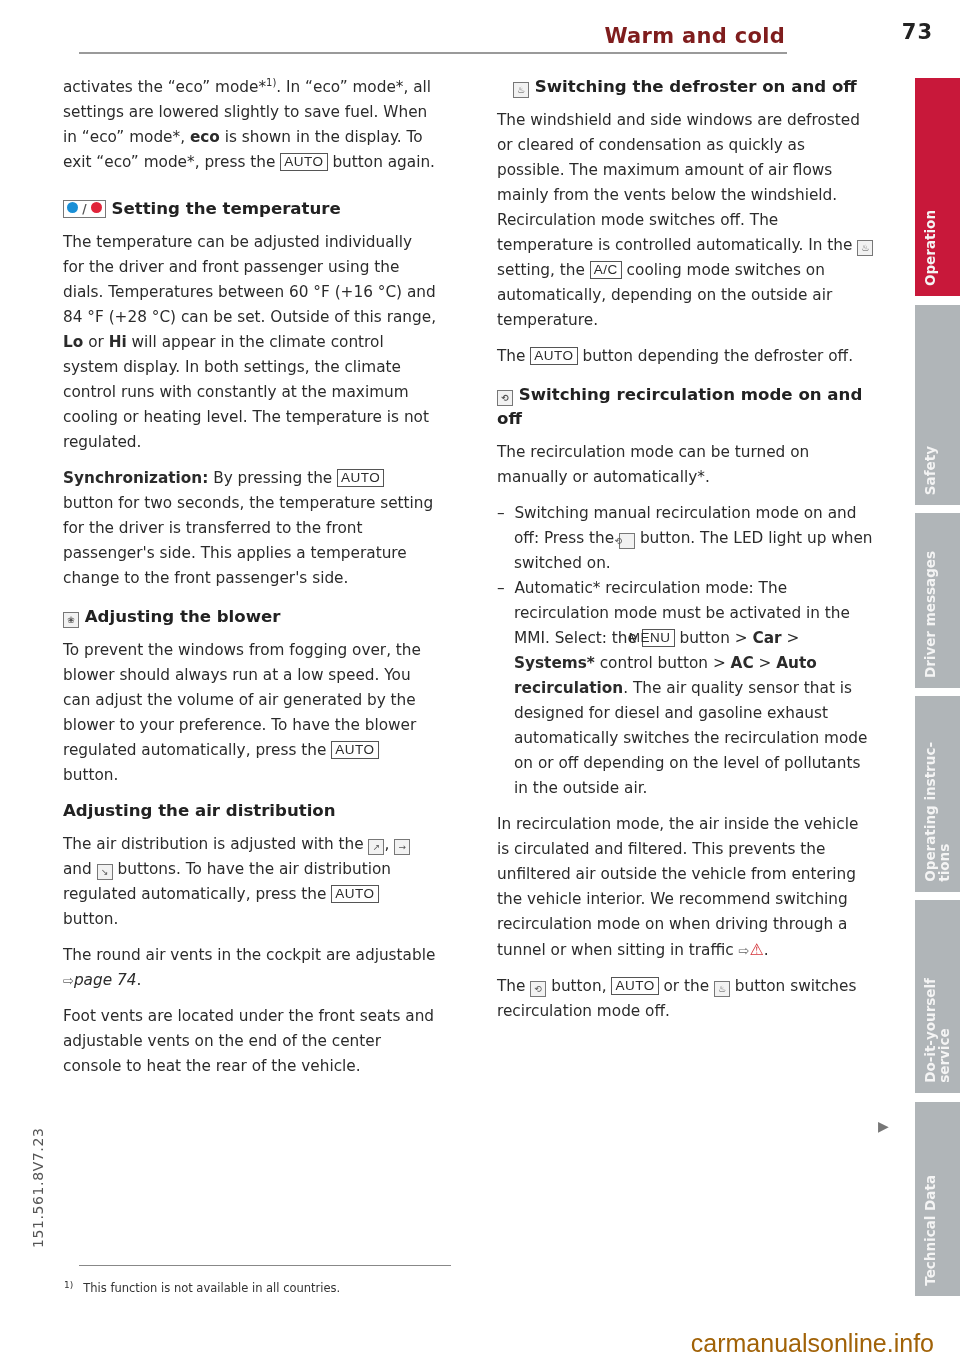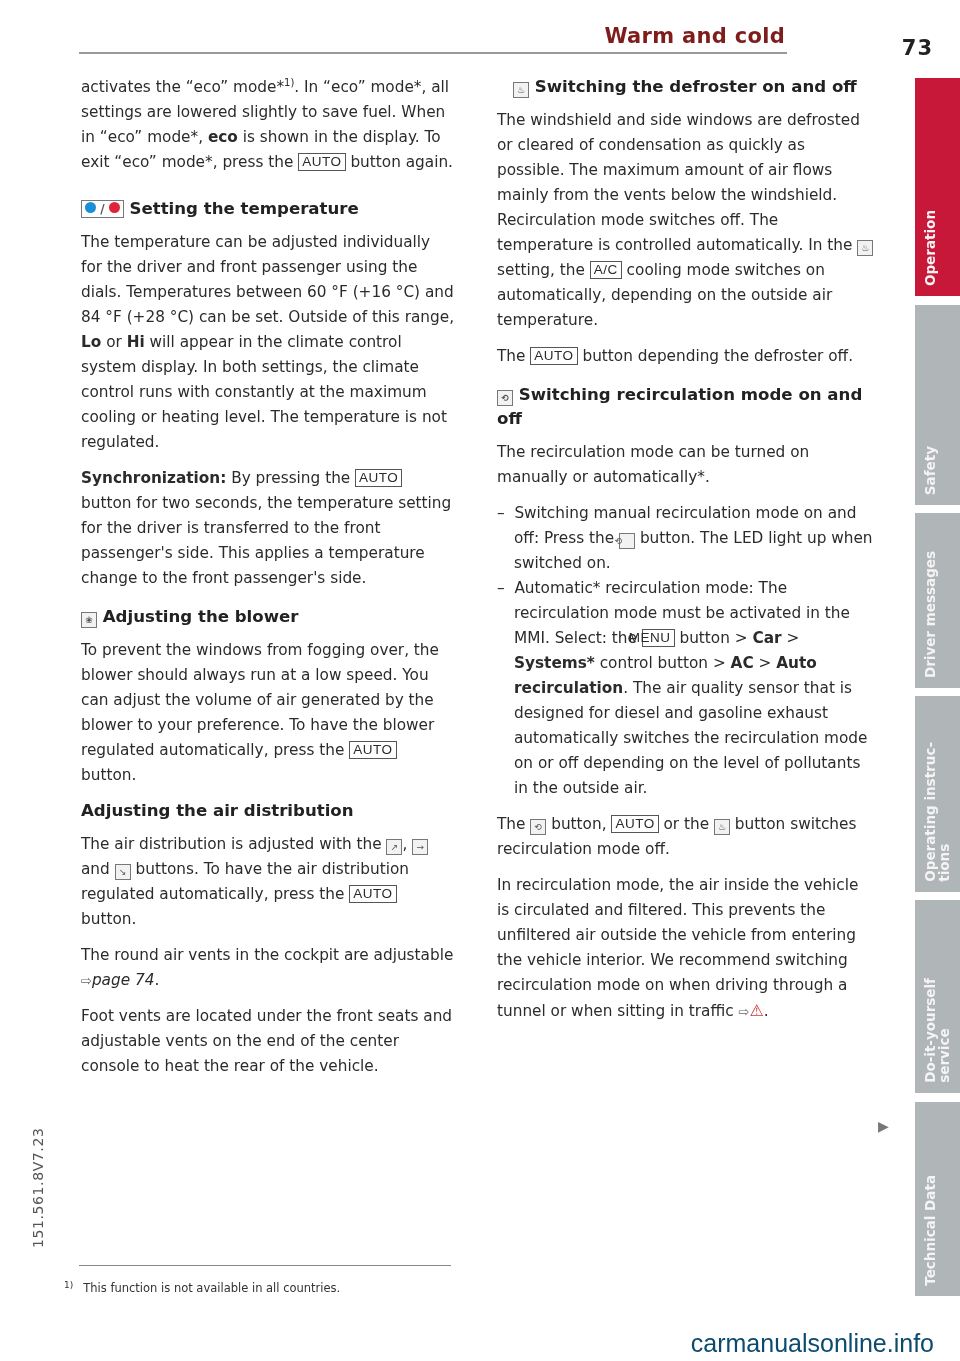--- a/index.html
+++ b/index.html
@@ -1,52 +1,52 @@
 <!DOCTYPE html>
 <html><head>
 <meta charset="utf-8">
 <style>
   html, body { margin:0; padding:0; background:#ffffff; }
   body { width:960px; height:1361px; position:relative; overflow:hidden;
          font-family:"DejaVu Sans", sans-serif; color:#2b2b2b; }
   .hdr-rule { position:absolute; top:52px; height:2px; background:#9a9a9a; }
   .hdr-title { position:absolute; top:24px; right:175px; font-size:21px; font-weight:bold; color:#7f1d1d; letter-spacing:0.3px; }
-  .hdr-page { position:absolute; top:36px; right:27px; font-size:21px; font-weight:bold; color:#222; letter-spacing:1px; }
+  .hdr-page { position:absolute; top:20px; right:27px; font-size:21px; font-weight:bold; color:#222; letter-spacing:1px; }
   .col { position:absolute; font-size:15.3px; line-height:25px; }
   .col p { margin:0 0 11px 0; }
   .col h3 { margin:0 0 9px 0; font-size:16.6px; line-height:24px; font-weight:bold; color:#222; }
   .col h3.plain { margin-top:0;padding-left:16px; }
   .kbd { display:inline-block; border:1px solid #555; padding:0 3px; line-height:16px; font-size:13.5px; font-family:"Liberation Sans", sans-serif; letter-spacing:0.5px; vertical-align:1px; }
   .ibox { display:inline-block; width:14px; height:14px; border:1px solid #777; background:#f2f2f2; vertical-align:-1px; position:relative; font-size:9px; line-height:14px; text-align:center; color:#555; }
   .dot { display:inline-block; width:11px; height:11px; border-radius:50%; vertical-align:0; }
   .tempbox { display:inline-block; border:1px solid #777; padding:0 3px; line-height:16px; vertical-align:1px; font-size:12px; color:#555; }
   sup { font-size:10px; line-height:0; }
   .it { font-style:italic; }
   .arrow { color:#666; font-size:13px; }
   .warn { color:#d4343a; font-size:16px; }
   ul.dash { list-style:none; margin:0 0 11px 0; padding:0; }
   ul.dash li { padding-left:17px; text-indent:-17px; margin-bottom:0; }
   .foot-rule { position:absolute; left:79px; width:372px; top:1265px; height:1px; background:#888; }
   .footnote { position:absolute; left:64px; top:1280px; font-size:11.5px; color:#333; }
   .footnote .fn-mark { font-size:9px; vertical-align:4px; margin-right:10px; }
   .doccode { position:absolute; left:30px; top:1248px; transform-origin:left top; transform:rotate(-90deg); font-size:14px; color:#555; letter-spacing:0.6px; white-space:nowrap; }
-  .watermark { position:absolute; right:26px; top:1329px; font-family:"Liberation Sans", sans-serif; font-size:25px; color:#0c4a6e; }
+  .watermark { position:absolute; right:26px; top:1329px; font-family:"Liberation Sans", sans-serif; font-size:25px; color:#a16207; }
   .tab { position:absolute; left:915px; width:45px; background:#b0b5b8; }
   .tab.active { background:#c8183a; }
   .tab .lbl { position:absolute; bottom:10px; left:8px; writing-mode:vertical-rl; transform:rotate(180deg); color:#f4f4f4; font-weight:bold; font-size:13.5px; line-height:14px; white-space:pre; }
   .cont-arrow { position:absolute; left:878px; top:1118px; color:#777; font-size:14px; }
 </style>
 </head>
 <body>
 
 <div class="hdr-rule" style="left:79px; width:708px;"></div>
 <div class="hdr-title">Warm and cold</div>
 <div class="hdr-page">73</div>
 
-<div class="col" style="left:81px; top:75px; width:375px;">
+<div class="col" style="left:63px; top:75px; width:375px;">
   <p><span>activates the “eco” mode*</span><sup>1)</sup><span>. In “eco” mode*, all settings are lowered slightly to save fuel. When in “eco” mode*, </span><b>eco</b><span> is shown in the display. To exit “eco” mode*, press the </span><span class="kbd">AUTO</span><span> button again.</span></p>
 
   <h3 style="margin-top:22px;">
     <span class="tempbox"><span class="dot" style="background:#1a8fd6"></span> <span>/</span> <span class="dot" style="background:#e0243a"></span></span>
     <span>Setting the temperature</span>
   </h3>
   <p><span>The temperature can be adjusted individually for the driver and front passenger using the dials. Temperatures between 60 °F (+16 °C) and 84 °F (+28 °C) can be set. Outside of this range, </span><b>Lo</b><span> or </span><b>Hi</b><span> will appear in the climate control system display. In both settings, the climate control runs with constantly at the maximum cooling or heating level. The temperature is not regulated.</span></p>
   <p><b>Synchronization:</b><span> By pressing the </span><span class="kbd">AUTO</span><span> button for two seconds, the temperature setting for the driver is transferred to the front passenger's side. This applies a temperature change to the front passenger's side.</span></p>
 
   <h3 style="margin-top:14px;">
@@ -74,22 +74,22 @@
 
   <h3 style="margin-top:14px;">
     <span class="ibox">⟲</span>
     <span>Switching recirculation mode on and off</span>
   </h3>
   <p>The recirculation mode can be turned on manually or automatically*.</p>
   <ul class="dash">
     <li>–&nbsp;&nbsp;<span>Switching manual recirculation mode on and off: Press the </span><span class="ibox">⟲</span><span> button. The LED light up when switched on.</span></li>
     <li>–&nbsp;&nbsp;<span>Automatic* recirculation mode: The recirculation mode must be activated in the MMI. Select: the </span><span class="kbd">MENU</span><span> button &gt; </span><b>Car</b><span> &gt; </span><b>Systems*</b><span> control button &gt; </span><b>AC</b><span> &gt; </span><b>Auto recirculation</b><span>. The air quality sensor that is designed for diesel and gasoline exhaust automatically switches the recirculation mode on or off depending on the level of pollutants in the outside air.</span></li>
   </ul>
+  <p><span>In recirculation mode, the air inside the vehicle is circulated and filtered. This prevents the unfiltered air outside the vehicle from entering the vehicle interior. We recommend switching recirculation mode on when driving through a tunnel or when sitting in traffic </span><span class="arrow">⇨</span><span class="warn">⚠</span>.</p>
   <p><span>The </span><span class="ibox">⟲</span><span> button, </span><span class="kbd">AUTO</span><span> or the </span><span class="ibox">♨</span><span> button switches recirculation mode off.</span></p>
-  <p><span>In recirculation mode, the air inside the vehicle is circulated and filtered. This prevents the unfiltered air outside the vehicle from entering the vehicle interior. We recommend switching recirculation mode on when driving through a tunnel or when sitting in traffic </span><span class="arrow">⇨</span><span class="warn">⚠</span>.</p>
 </div>
 <div class="cont-arrow">▶</div>
 
 <div class="tab active" style="top:78px; height:218px;">
     <div class="lbl">Operation</div>
   </div>
 <div class="tab" style="top:305px; height:200px;">
     <div class="lbl">Safety</div>
   </div>
 <div class="tab" style="top:513px; height:175px;">

